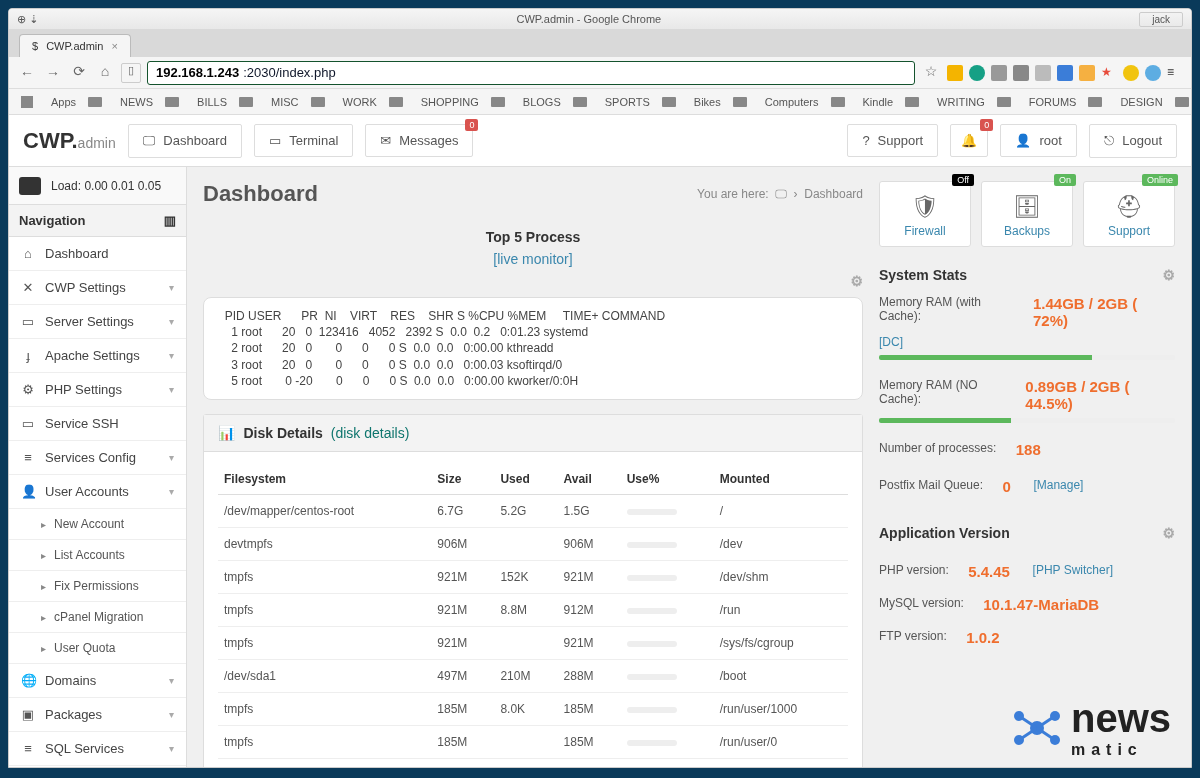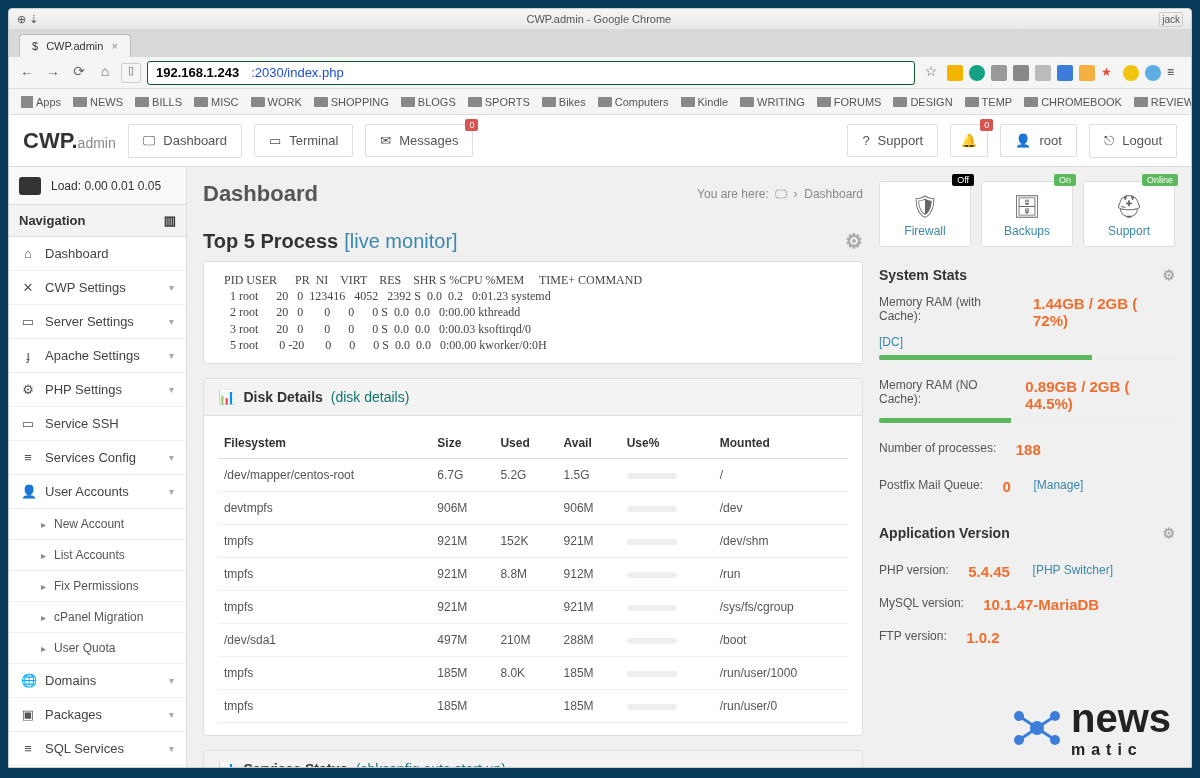--- a/index.html
+++ b/index.html
@@ -1,32 +1,32 @@
 <!DOCTYPE html>
 <html><head>
 <meta charset="utf-8">
 <style>
 * { box-sizing: border-box; margin: 0; padding: 0; }
 body { font-family: Arial, sans-serif; font-size: 12px; background: #0a3a5a; color: #333; width: 1200px; height: 778px; overflow: hidden; }
 .chrome-window { background: #fff; margin: 8px; height: 760px; border: 1px solid #ccc; border-radius: 4px 4px 0 0; overflow: hidden; }
 .titlebar { height: 20px; background: linear-gradient(#f5f5f5,#e8e8e8); display: flex; align-items: center; padding: 0 8px; font-size: 11px; color: #555; }
 .titlebar .title { flex: 1; text-align: center; }
-.titlebar .user-badge { border: 1px solid #ccc; padding: 1px 2px; border-radius: 2px; font-size: 10px; }
+.titlebar .user-badge { border: 1px solid #ccc; padding: 1px 12px; border-radius: 2px; font-size: 10px; }
 .tab-strip { height: 28px; background: #d9d9d9; display: flex; align-items: flex-end; padding-left: 10px; }
 .tab { background: #f5f5f5; border: 1px solid #bbb; border-bottom: none; border-radius: 4px 4px 0 0; padding: 5px 12px; font-size: 11px; display: flex; align-items: center; gap: 8px; }
 .tab .close { color: #888; cursor: pointer; }
 .addr-bar { height: 32px; background: #f5f5f5; border-bottom: 1px solid #ddd; display: flex; align-items: center; padding: 0 8px; gap: 6px; }
 .addr-bar .navbtn { width: 20px; height: 20px; color: #666; text-align: center; font-size: 14px; cursor: pointer; }
 .addr-bar .url { flex: 1; height: 24px; border: 1px solid #14532d; border-radius: 3px; padding: 0 8px; font-size: 13px; display: flex; align-items: center; background: #fff; }
 .addr-bar .url b { color: #000; }
-.addr-bar .url .rest { color: #1d4ed8; margin-left: 12px; }
+.addr-bar .url .rest { color: #0f172a; margin-left: 4px; }
 .addr-bar .ext-icons { display: flex; gap: 6px; align-items: center; }
 .addr-bar .ext-icons span { width: 16px; height: 16px; display: inline-block; }
 .bookmarks-bar { height: 26px; background: #f5f5f5; border-bottom: 1px solid #ddd; display: flex; align-items: center; padding: 0 8px; gap: 4px; font-size: 11px; color: #555; }
-.bookmarks-bar .bm { display: flex; align-items: center; gap: 3px; padding: 2px 4px; cursor: pointer; }
+.bookmarks-bar .bm { display: flex; align-items: center; gap: 18px; padding: 2px 4px; cursor: pointer; }
 .folder-icon { width: 14px; height: 10px; background: #888; border-radius: 1px; display: inline-block; }
 .grid-icon { width: 12px; height: 12px; display: inline-block; background: linear-gradient(#888,#888); }
 
 
 .page { position: relative; height: 654px; background: #f0f0f0; display: flex; flex-direction: column; }
 .topnav { height: 52px; background: #fff; border-bottom: 1px solid #ddd; display: flex; align-items: center; padding: 0 14px; gap: 12px; }
 .brand { font-size: 22px; font-weight: bold; color: #333; }
 .brand .sub { font-size: 14px; font-weight: normal; color: #888; }
 .topbtn { border: 1px solid #ddd; background: #fff; padding: 8px 14px; border-radius: 2px; display: flex; align-items: center; gap: 8px; font-size: 13px; color: #555; cursor: pointer; position: relative; }
 .topbtn .badge { position: absolute; top: -6px; right: -6px; background: #d9534f; color: #fff; font-size: 9px; padding: 1px 4px; border-radius: 2px; }
@@ -43,30 +43,30 @@
 .nav-sub::before { content: "▸"; color: #888; font-size: 10px; }
 .ico { width: 14px; height: 14px; display: inline-block; color: #555; text-align: center; line-height: 14px; font-size: 13px; }
 
 .content { flex: 1; display: flex; overflow: hidden; }
 .main { flex: 1; padding: 0 16px 16px 16px; overflow-y: auto; }
 .page-header { padding: 14px 0; display: flex; align-items: center; }
 .page-header h1 { font-size: 22px; color: #555; font-weight: bold; }
 .page-header .crumb { margin-left: auto; font-size: 12px; color: #888; }
 .page-header .crumb a { color: #888; text-decoration: none; }
 
-.section-title { font-size: 20px; font-weight: bold; color: #333; margin: 8px 0; display: flex; align-items: center; gap: 6px; }
+.section-title { font-size: 14px; font-weight: bold; color: #333; margin: 8px 0; display: flex; align-items: center; gap: 6px; flex-direction: column; }
 .section-title a { color: #3a87ad; font-weight: normal; }
 .section-title .gear { margin-left: auto; color: #aaa; }
 
 .panel { border: 1px solid #ddd; border-radius: 3px; background: #fff; margin-bottom: 14px; }
 .panel-head { background: #f3f3f3; border-bottom: 1px solid #ddd; padding: 10px 14px; font-size: 14px; font-weight: bold; display: flex; align-items: center; gap: 8px; }
 .panel-head a { color: #0f766e; font-weight: normal; }
 .panel-body { padding: 12px 14px; }
 
-pre.proc { font-family: Liberation Serif, serif; font-size: 12px; color: #444; white-space: pre; line-height: 1.35; background: #fff; border: 1px solid #ddd; border-radius: 3px; padding: 10px 14px; margin-bottom: 14px; }
+pre.proc { font-family: Liberation Sans, sans-serif; font-size: 12px; color: #444; white-space: pre; line-height: 1.35; background: #fff; border: 1px solid #ddd; border-radius: 8px; padding: 10px 14px; margin-bottom: 14px; }
 
 table.disk { width: 100%; border-collapse: collapse; font-size: 12px; }
 table.disk th { text-align: left; padding: 8px 6px; border-bottom: 1px solid #ddd; font-weight: bold; color: #333; }
 table.disk td { padding: 9px 6px; border-bottom: 1px solid #eee; color: #555; }
 .usebar { width: 50px; height: 6px; background: #eee; border-radius: 3px; overflow: hidden; display: inline-block; }
 .usebar .fill { height: 100%; background: #f0ad4e; }
 .usebar .fill.green { background: #5cb85c; }
 .usebar .fill.gray { background: #ccc; }
 
 .right { width: 312px; padding: 14px 16px 16px 0; overflow-y: auto; }

